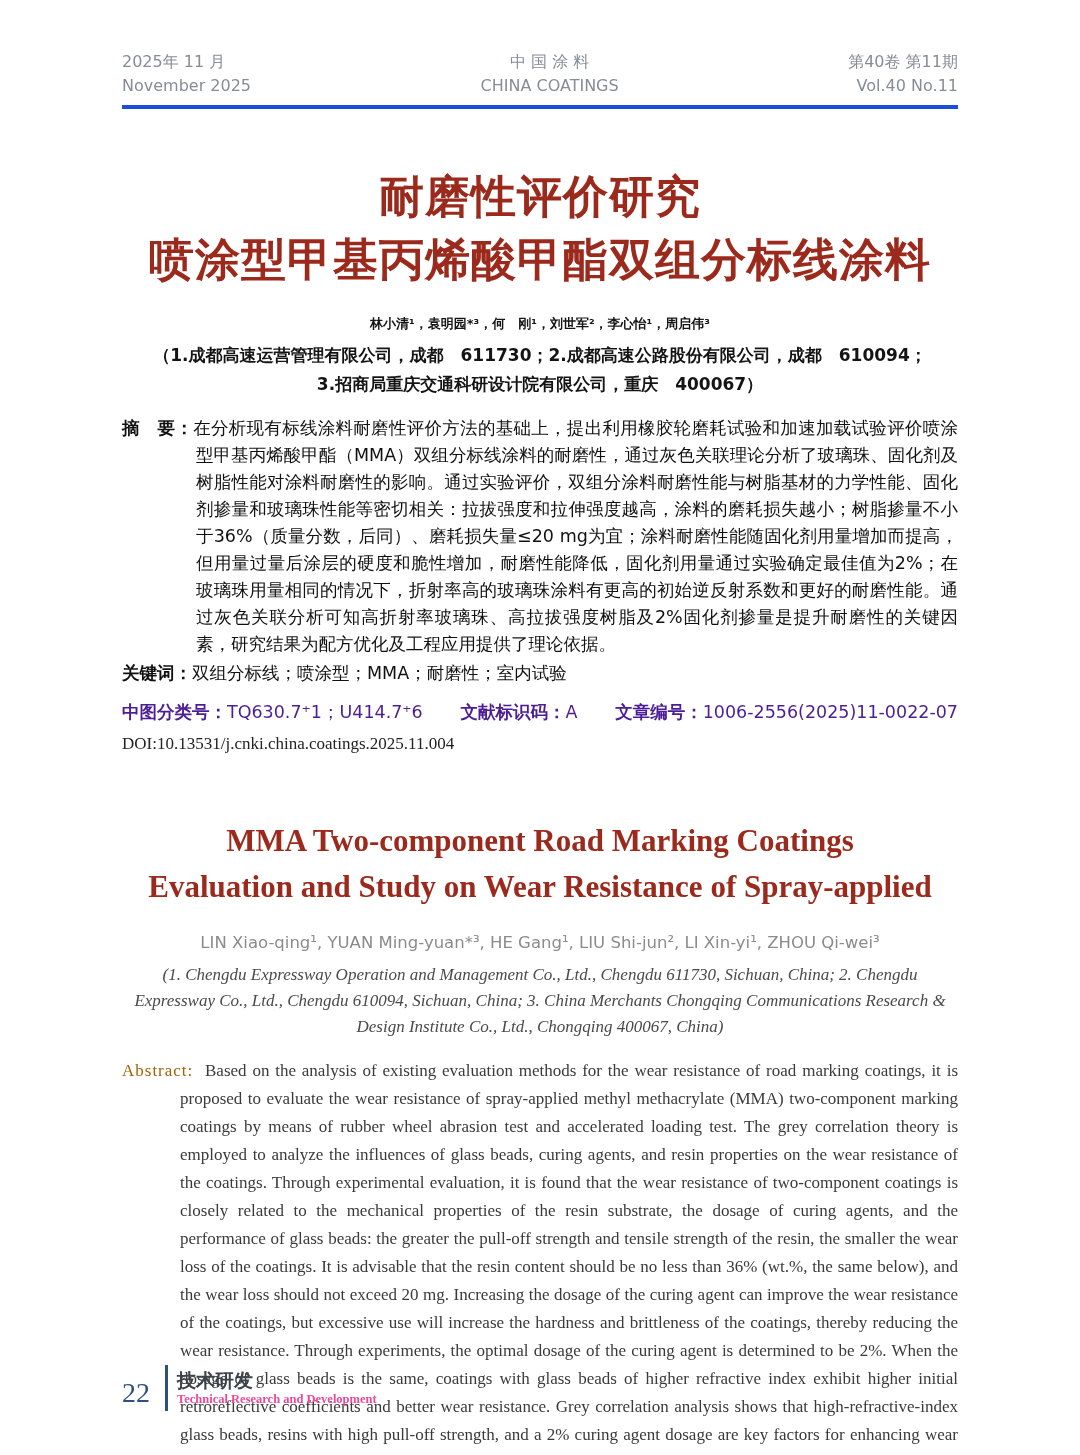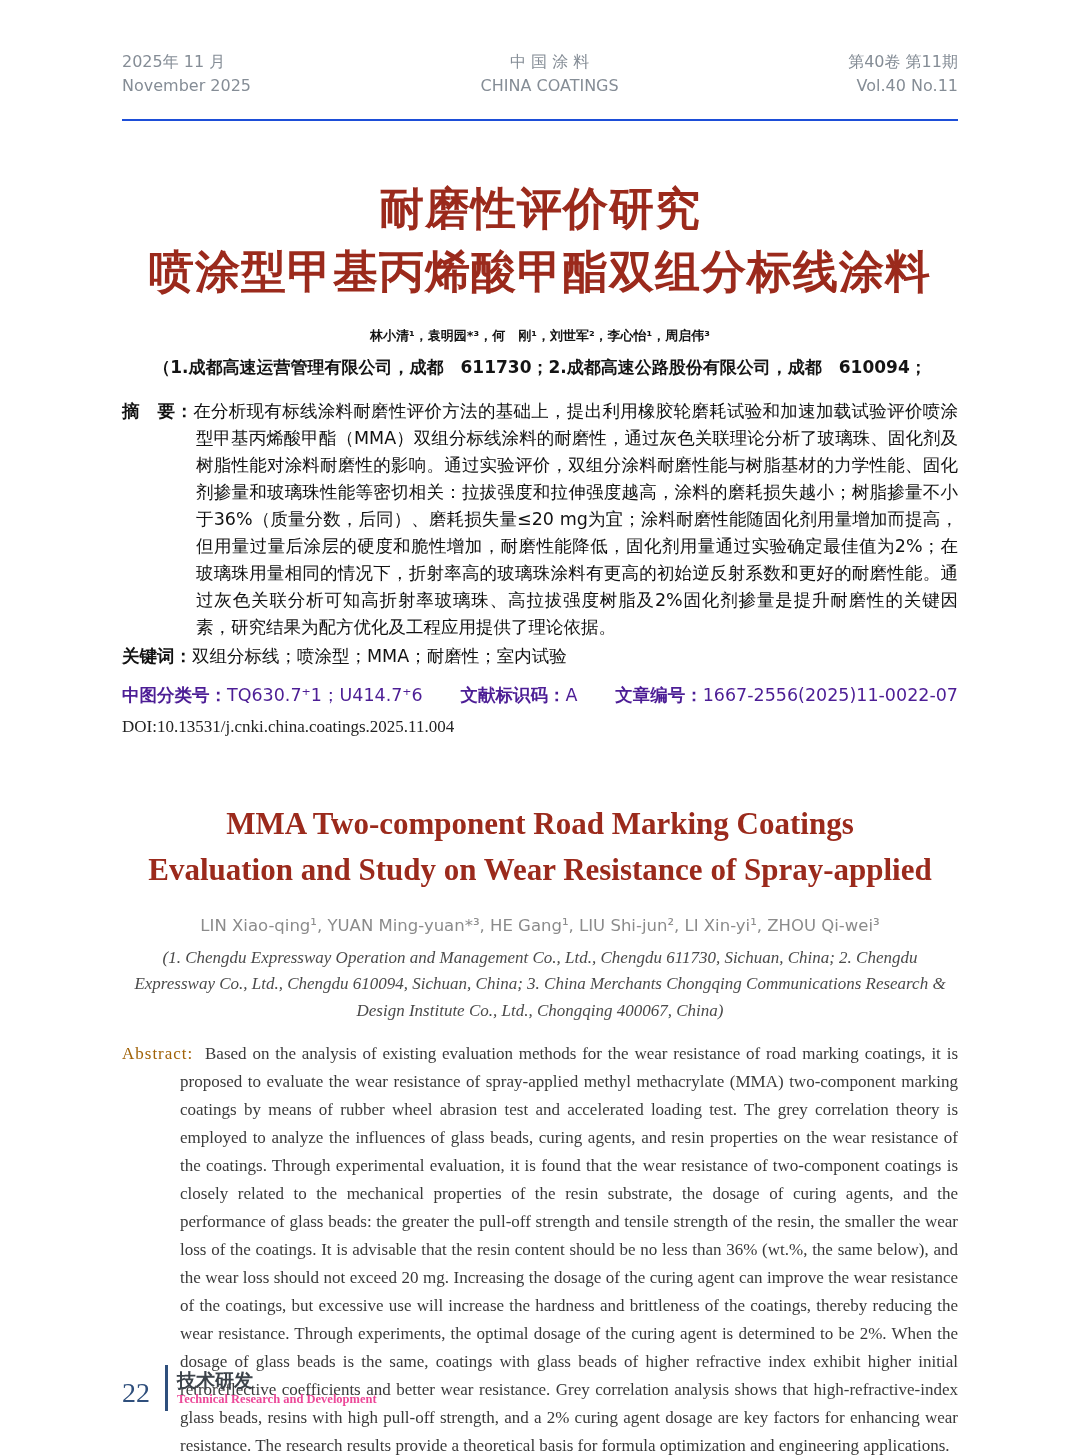--- a/index.html
+++ b/index.html
@@ -4,22 +4,22 @@
 <style>
   html,body { margin:0; padding:0; background:#e8e8e8; }
   .page {
     width:1080px; height:1455px; margin:0 auto; background:#ffffff;
     position:relative; box-sizing:border-box; padding:50px 122px 0 122px;
     font-family:"DejaVu Sans","Liberation Sans",sans-serif; color:#1c1c1c;
     overflow:hidden;
   }
   
   .journal-header { display:flex; justify-content:space-between; align-items:flex-end;
-    color:#858d96; font-size:16px; line-height:1.5; padding-bottom:21px;
-    border-bottom:2px solid #1d4ed8; }
+    color:#858d96; font-size:16px; line-height:1.5; padding-bottom:7px;
+    border-bottom:4px solid #1d4ed8; }
   .journal-header .col { white-space:nowrap; }
   .journal-header .center { text-align:center; }
   .journal-header .right { text-align:right; }
   
   .title-cn { margin-top:56px; text-align:center; color:#9b2a1c; font-weight:bold;
     font-size:45px; line-height:1.4; letter-spacing:1px; }
   
   .authors-cn { margin-top:24px; text-align:center; font-size:13px; color:#141414; font-weight:bold; }
   .affil-cn { margin-top:8px; text-align:center; font-size:17px; color:#141414; line-height:1.7; font-weight:bold; }
   
@@ -74,39 +74,40 @@
 
   <h1 class="title-cn" style="margin-bottom:0;">
     <div>耐磨性评价研究</div>
     <div>喷涂型甲基丙烯酸甲酯双组分标线涂料</div>
   </h1>
 
   <div class="authors-cn">林小清¹，袁明园*³，何　刚¹，刘世军²，李心怡¹，周启伟³</div>
 
   <div class="affil-cn">
     <div>（1.成都高速运营管理有限公司，成都　611730；2.成都高速公路股份有限公司，成都　610094；</div>
+    <div>3.招商局重庆交通科研设计院有限公司，重庆　400067）</div>
   </div>
 
   <div class="abstract-cn">
     <span class="lab">摘　要：</span><span>在分析现有标线涂料耐磨性评价方法的基础上，提出利用橡胶轮磨耗试验和加速加载试验评价喷涂型甲基丙烯酸甲酯（MMA）双组分标线涂料的耐磨性，通过灰色关联理论分析了玻璃珠、固化剂及树脂性能对涂料耐磨性的影响。通过实验评价，双组分涂料耐磨性能与树脂基材的力学性能、固化剂掺量和玻璃珠性能等密切相关：拉拔强度和拉伸强度越高，涂料的磨耗损失越小；树脂掺量不小于36%（质量分数，后同）、磨耗损失量≤20 mg为宜；涂料耐磨性能随固化剂用量增加而提高，但用量过量后涂层的硬度和脆性增加，耐磨性能降低，固化剂用量通过实验确定最佳值为2%；在玻璃珠用量相同的情况下，折射率高的玻璃珠涂料有更高的初始逆反射系数和更好的耐磨性能。通过灰色关联分析可知高折射率玻璃珠、高拉拔强度树脂及2%固化剂掺量是提升耐磨性的关键因素，研究结果为配方优化及工程应用提供了理论依据。</span>
   </div>
 
   <div class="keywords-cn">
     <span class="lab">关键词：</span><span>双组分标线；喷涂型；MMA；耐磨性；室内试验</span>
   </div>
 
   <div class="meta-row">
     <div>
       <span class="lab">中图分类号：</span><span>TQ630.7⁺1；U414.7⁺6</span>
     </div>
     <div>
       <span class="lab">文献标识码：</span><span>A</span>
     </div>
     <div>
-      <span class="lab">文章编号：</span><span>1667-2556(2025)11-0022-07</span>
+      <span class="lab">文章编号：</span><span>1006-2556(2025)11-0022-07</span>
     </div>
   </div>
 
   <div class="doi-line">DOI:10.13531/j.cnki.china.coatings.2025.11.004</div>
 
   <h2 class="title-en" style="margin-bottom:0;">
     <div>MMA Two-component Road Marking Coatings</div>
     <div>Evaluation and Study on Wear Resistance of Spray-applied</div>
   </h2>
 

